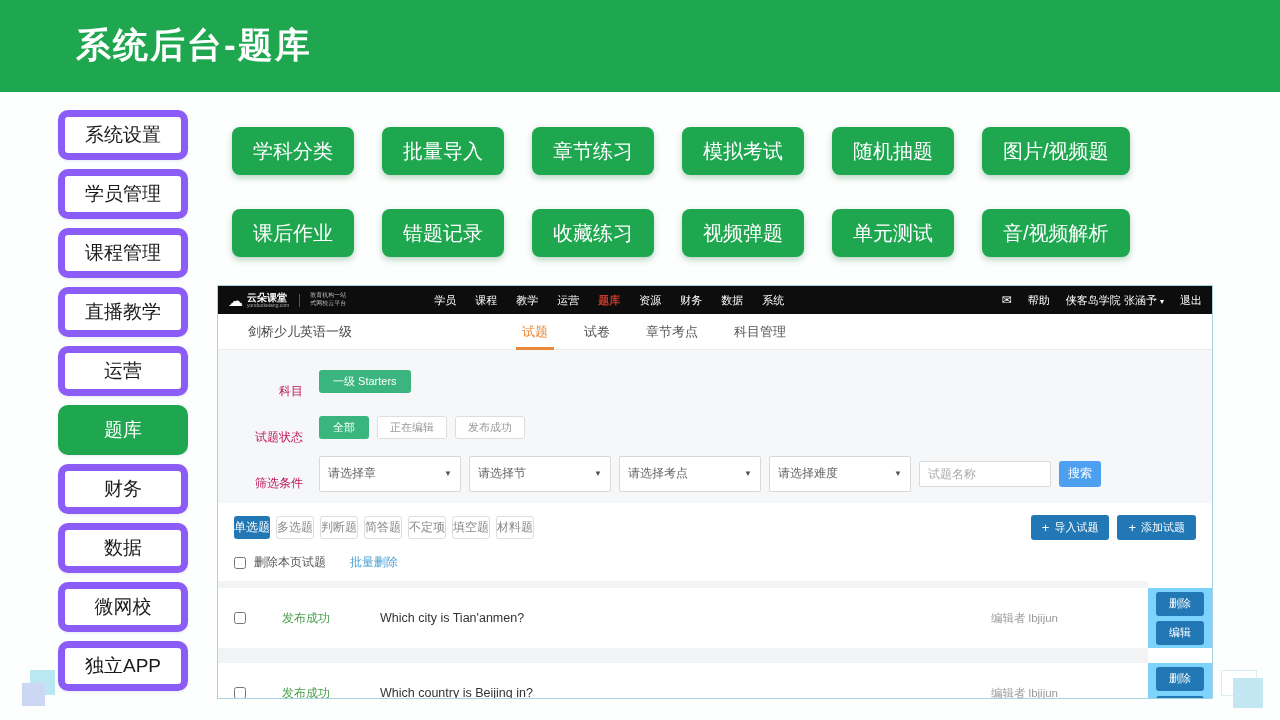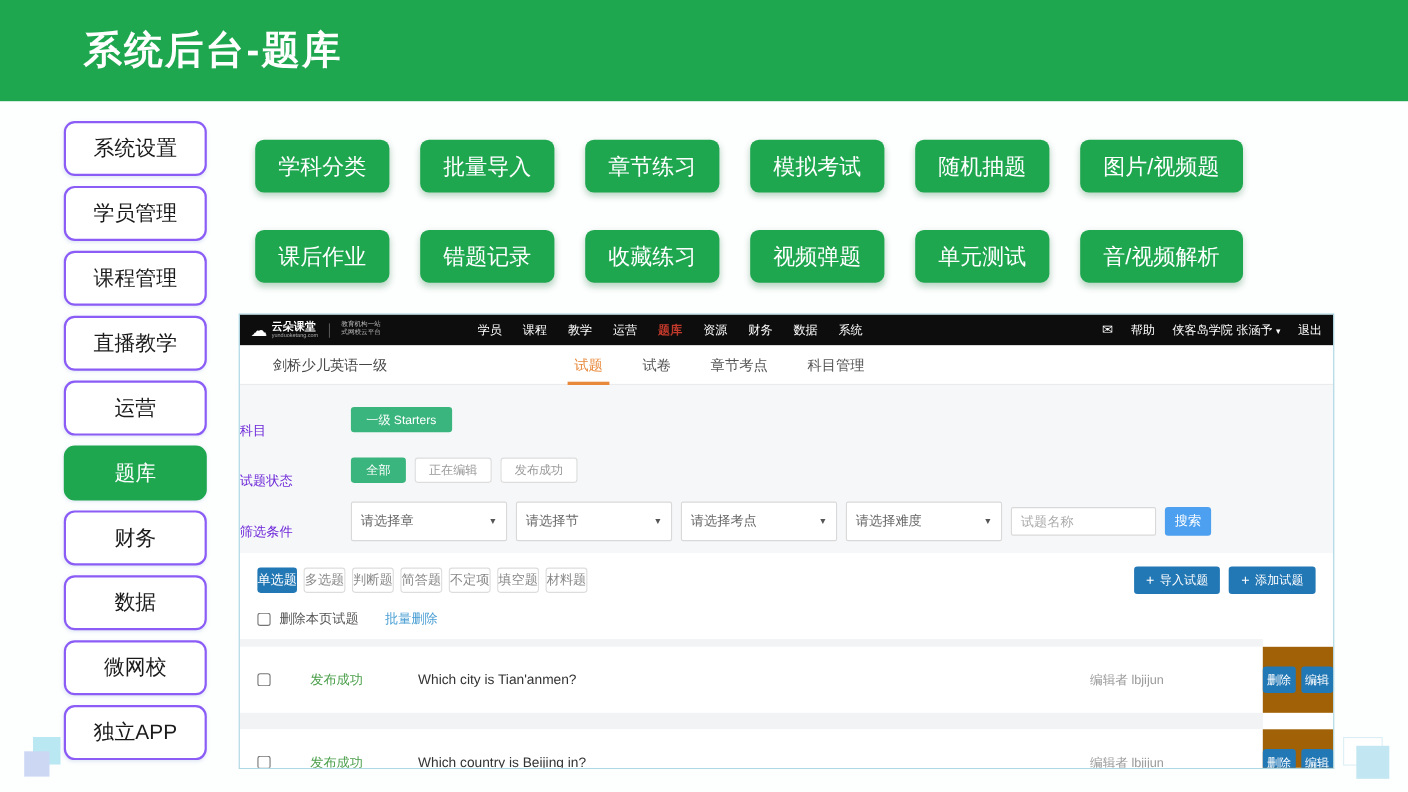--- a/index.html
+++ b/index.html
@@ -9,21 +9,21 @@
     background:#fdfefe; font-family:"Liberation Sans", sans-serif;
   }
 
   
   .banner { position:absolute; left:0; top:0; width:1280px; height:92px; background:#1fa750; }
   .banner-title { margin:0; padding:22px 0 0 76px; font-size:35px; font-weight:bold; color:#fff; letter-spacing:2px; }
 
   
   .sidebar { position:absolute; left:58px; top:110px; width:130px; display:flex; flex-direction:column; gap:9px; }
   .side-item {
-    width:130px; height:50px; background:#fff; border:2px solid #8b5cf6; border-radius:10px;
+    width:130px; height:50px; background:#fff; border:7px solid #8b5cf6; border-radius:10px;
     display:flex; align-items:center; justify-content:center;
     font-size:19px; color:#1a1a1a; cursor:pointer; box-shadow:0 1px 3px rgba(150,180,220,.25);
   }
   .side-item.active { background:#1fa750; border-color:#1fa750; color:#fff; }
 
   
   .features { position:absolute; left:232px; top:127px; width:960px; }
   .feat-row { display:flex; gap:28px; margin-bottom:34px; }
   .feat-btn {
     height:48px; padding:0 21px; background:#1fa750; color:#fff; font-size:20px;
@@ -60,21 +60,21 @@
   .course { margin-left:30px; color:#444; }
   .tabs { display:flex; gap:36px; margin-left:170px; }
   .tab { color:#555; height:36px; line-height:36px; position:relative; cursor:pointer; }
   .tab.active { color:#e8883a; }
   .tab.active::after { content:""; position:absolute; left:-6px; right:-6px; bottom:0; height:3px; background:#e8883a; }
 
   
   .adm-filter { flex:none; background:#f6f7f8; padding:13px 0 11px; }
   .f-row { display:flex; align-items:center; margin-bottom:9px; }
   .f-row:last-child { margin-bottom:0; }
-  .f-label { width:85px; flex:none; font-size:12px; color:#6d28d9;margin-top:20px; }
+  .f-label { width:85px; flex:none; text-align:right; font-size:12px; color:#be185d;margin-top:20px; }
   .f-content { margin-left:16px; display:flex; align-items:center; gap:8px; }
   .pill-green { background:#3ab57e; color:#fff; font-size:11px; height:23px; padding:0 14px;
     border-radius:3px; display:flex; align-items:center; cursor:pointer; }
   .pill-plain { background:#fff; border:1px solid #ddd; color:#999; font-size:11px; height:23px;
     padding:0 12px; border-radius:3px; display:flex; align-items:center; cursor:pointer; }
   .sel { width:142px; height:26px; background:#fff; border:1px solid #d9d9d9; border-radius:2px;
     font-size:12px; color:#666; display:flex; align-items:center; justify-content:space-between;
     padding:17px 8px; cursor:pointer; }
   .sel-caret { font-size:8px; color:#555; }
   .name-input { width:132px; height:26px; border:1px solid #d9d9d9; border-radius:2px;
@@ -102,21 +102,21 @@
 
   .gap { background:#f2f3f5; margin-right:64px; }
   .g1 { height:7px; } .g2 { height:15px; }
 
   .q-row { display:flex; height:60px; flex:none; }
   .q-card { flex:1; background:#fff; display:flex; align-items:center; font-size:12px; }
   .q-card .chk { margin-left:16px; }
   .q-status { color:#4ca04c; margin-left:36px; width:58px; flex:none; }
   .q-text { color:#333; margin-left:40px; font-size:12.5px; }
   .q-editor { margin-left:auto; margin-right:90px; color:#999; font-size:11.5px; }
-  .q-actions { width:64px; flex:none; background:#a16207; display:flex; flex-direction:row;
+  .q-actions { width:64px; flex:none; background:#7dd3fc; display:flex; flex-direction:column;
     align-items:center; justify-content:center; gap:5px; }
   .q-btn { width:48px; height:24px; background:#2277b5; color:#fff; font-size:11px; border-radius:3px;
     display:flex; align-items:center; justify-content:center; cursor:pointer; }
 
   
   .deco { position:absolute; }
   .deco-bl-teal { left:30px; top:670px; width:25px; height:25px; background:#b9e7f2; }
   .deco-bl-lav { left:22px; top:683px; width:23px; height:23px; background:#ccd8f3; }
   .deco-br-outline { left:1221px; top:670px; width:36px; height:26px; border:1px solid #dceef5; background:#fff; }
   .deco-br-fill { left:1233px; top:678px; width:30px; height:30px; background:#c3e7f2; }

